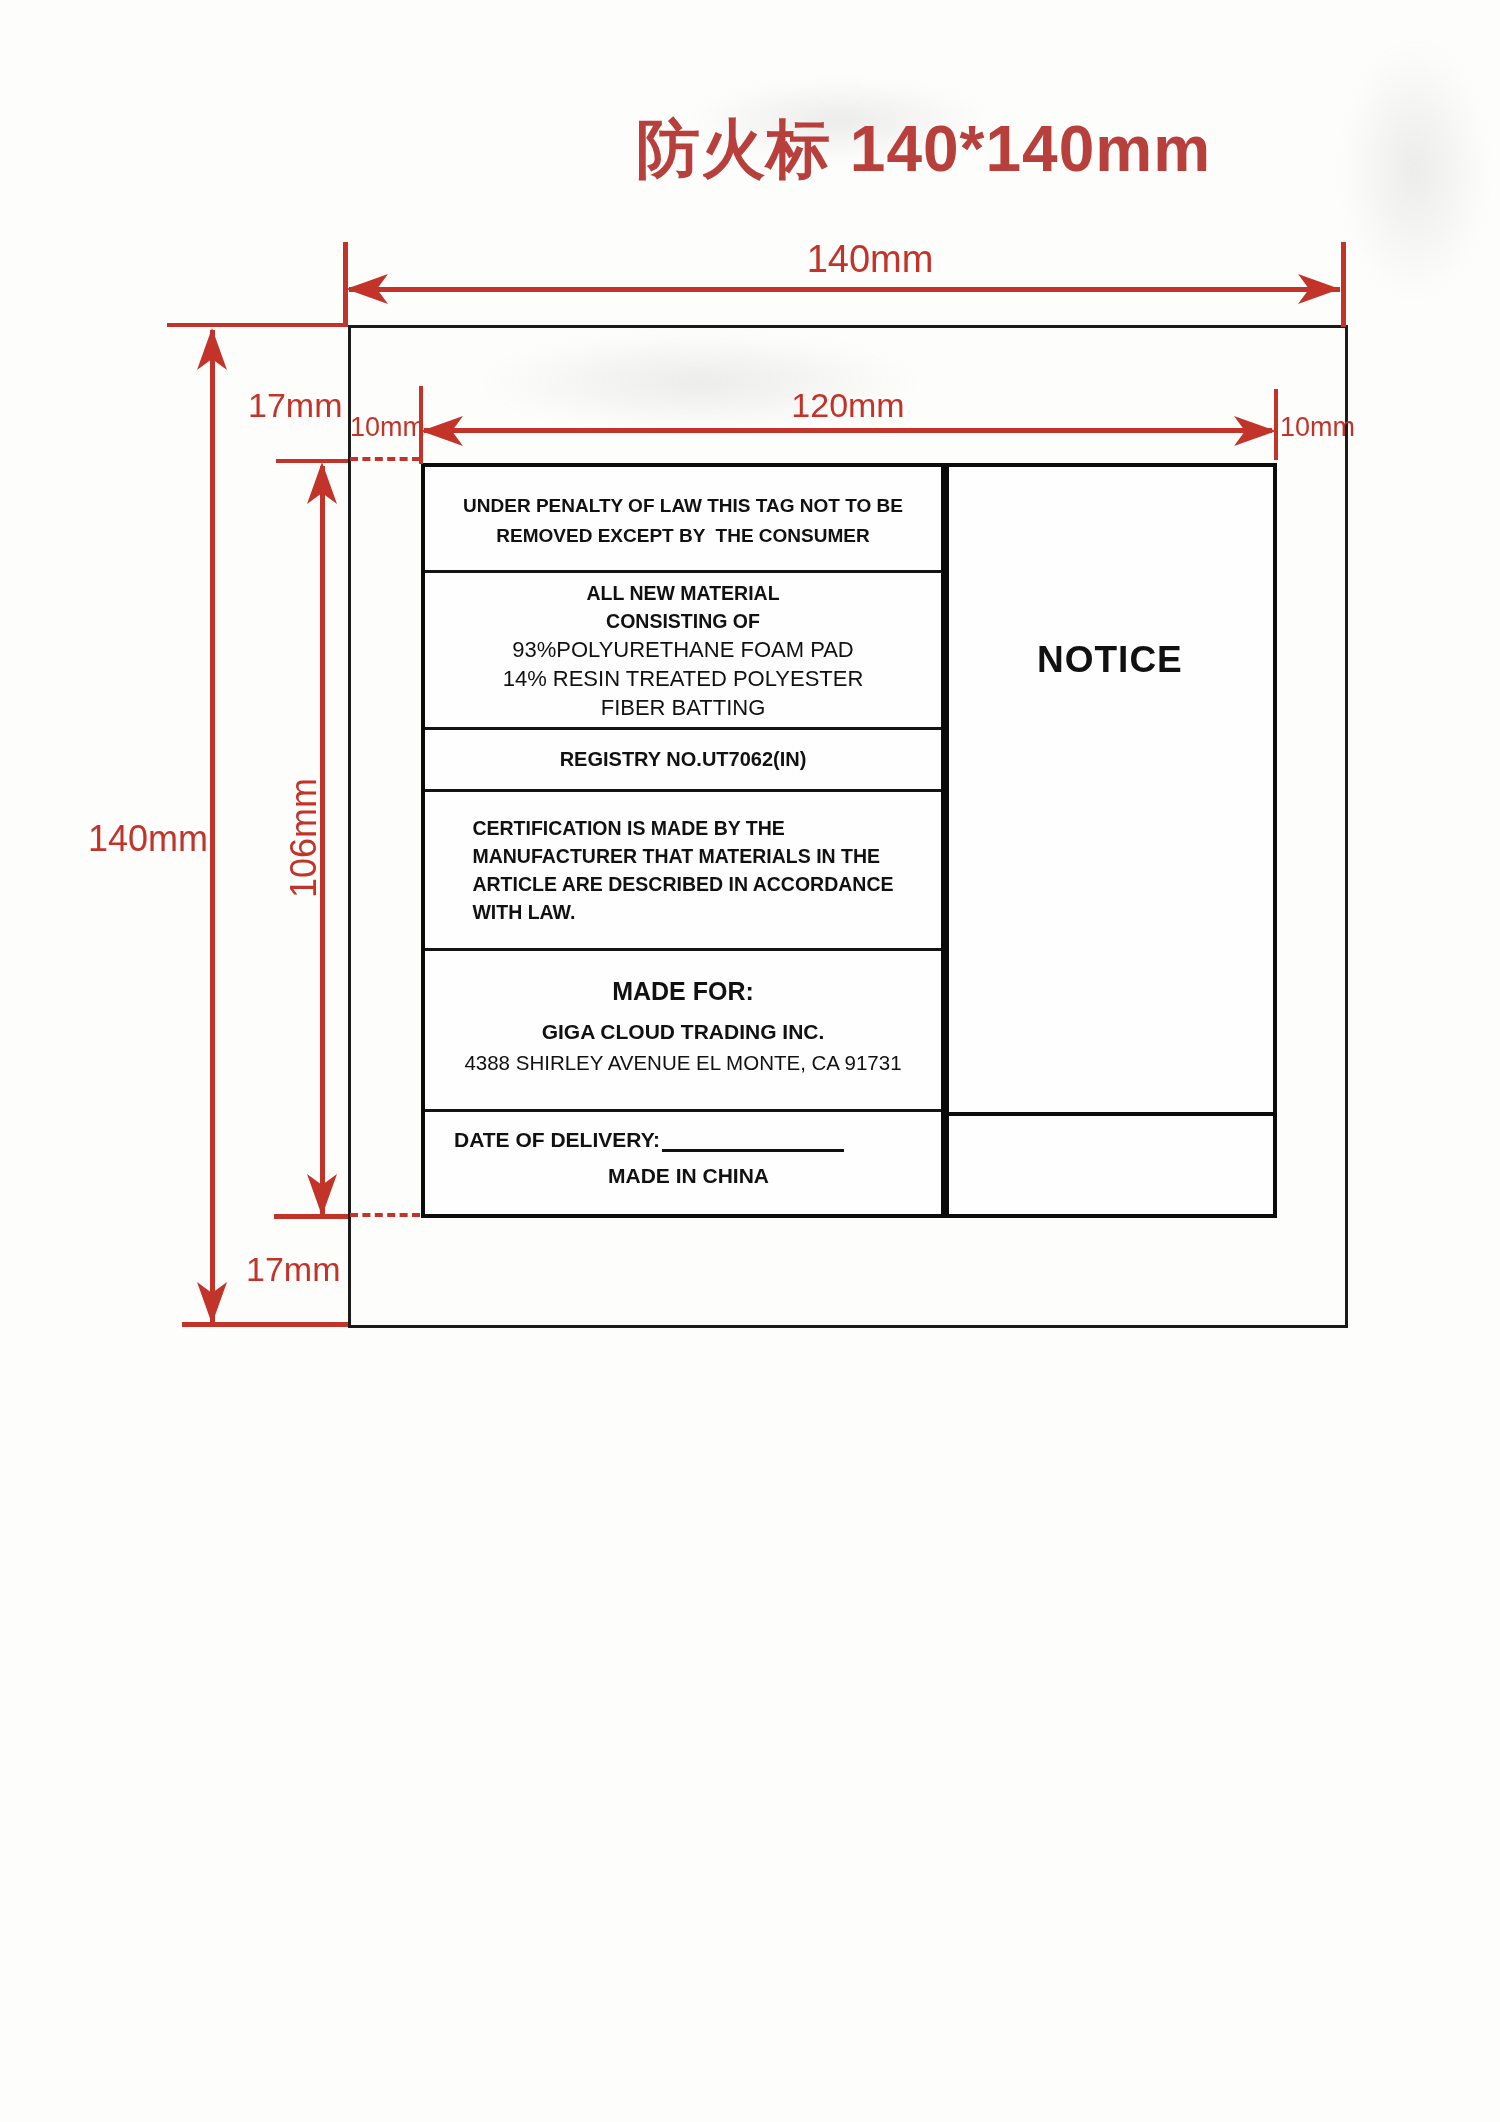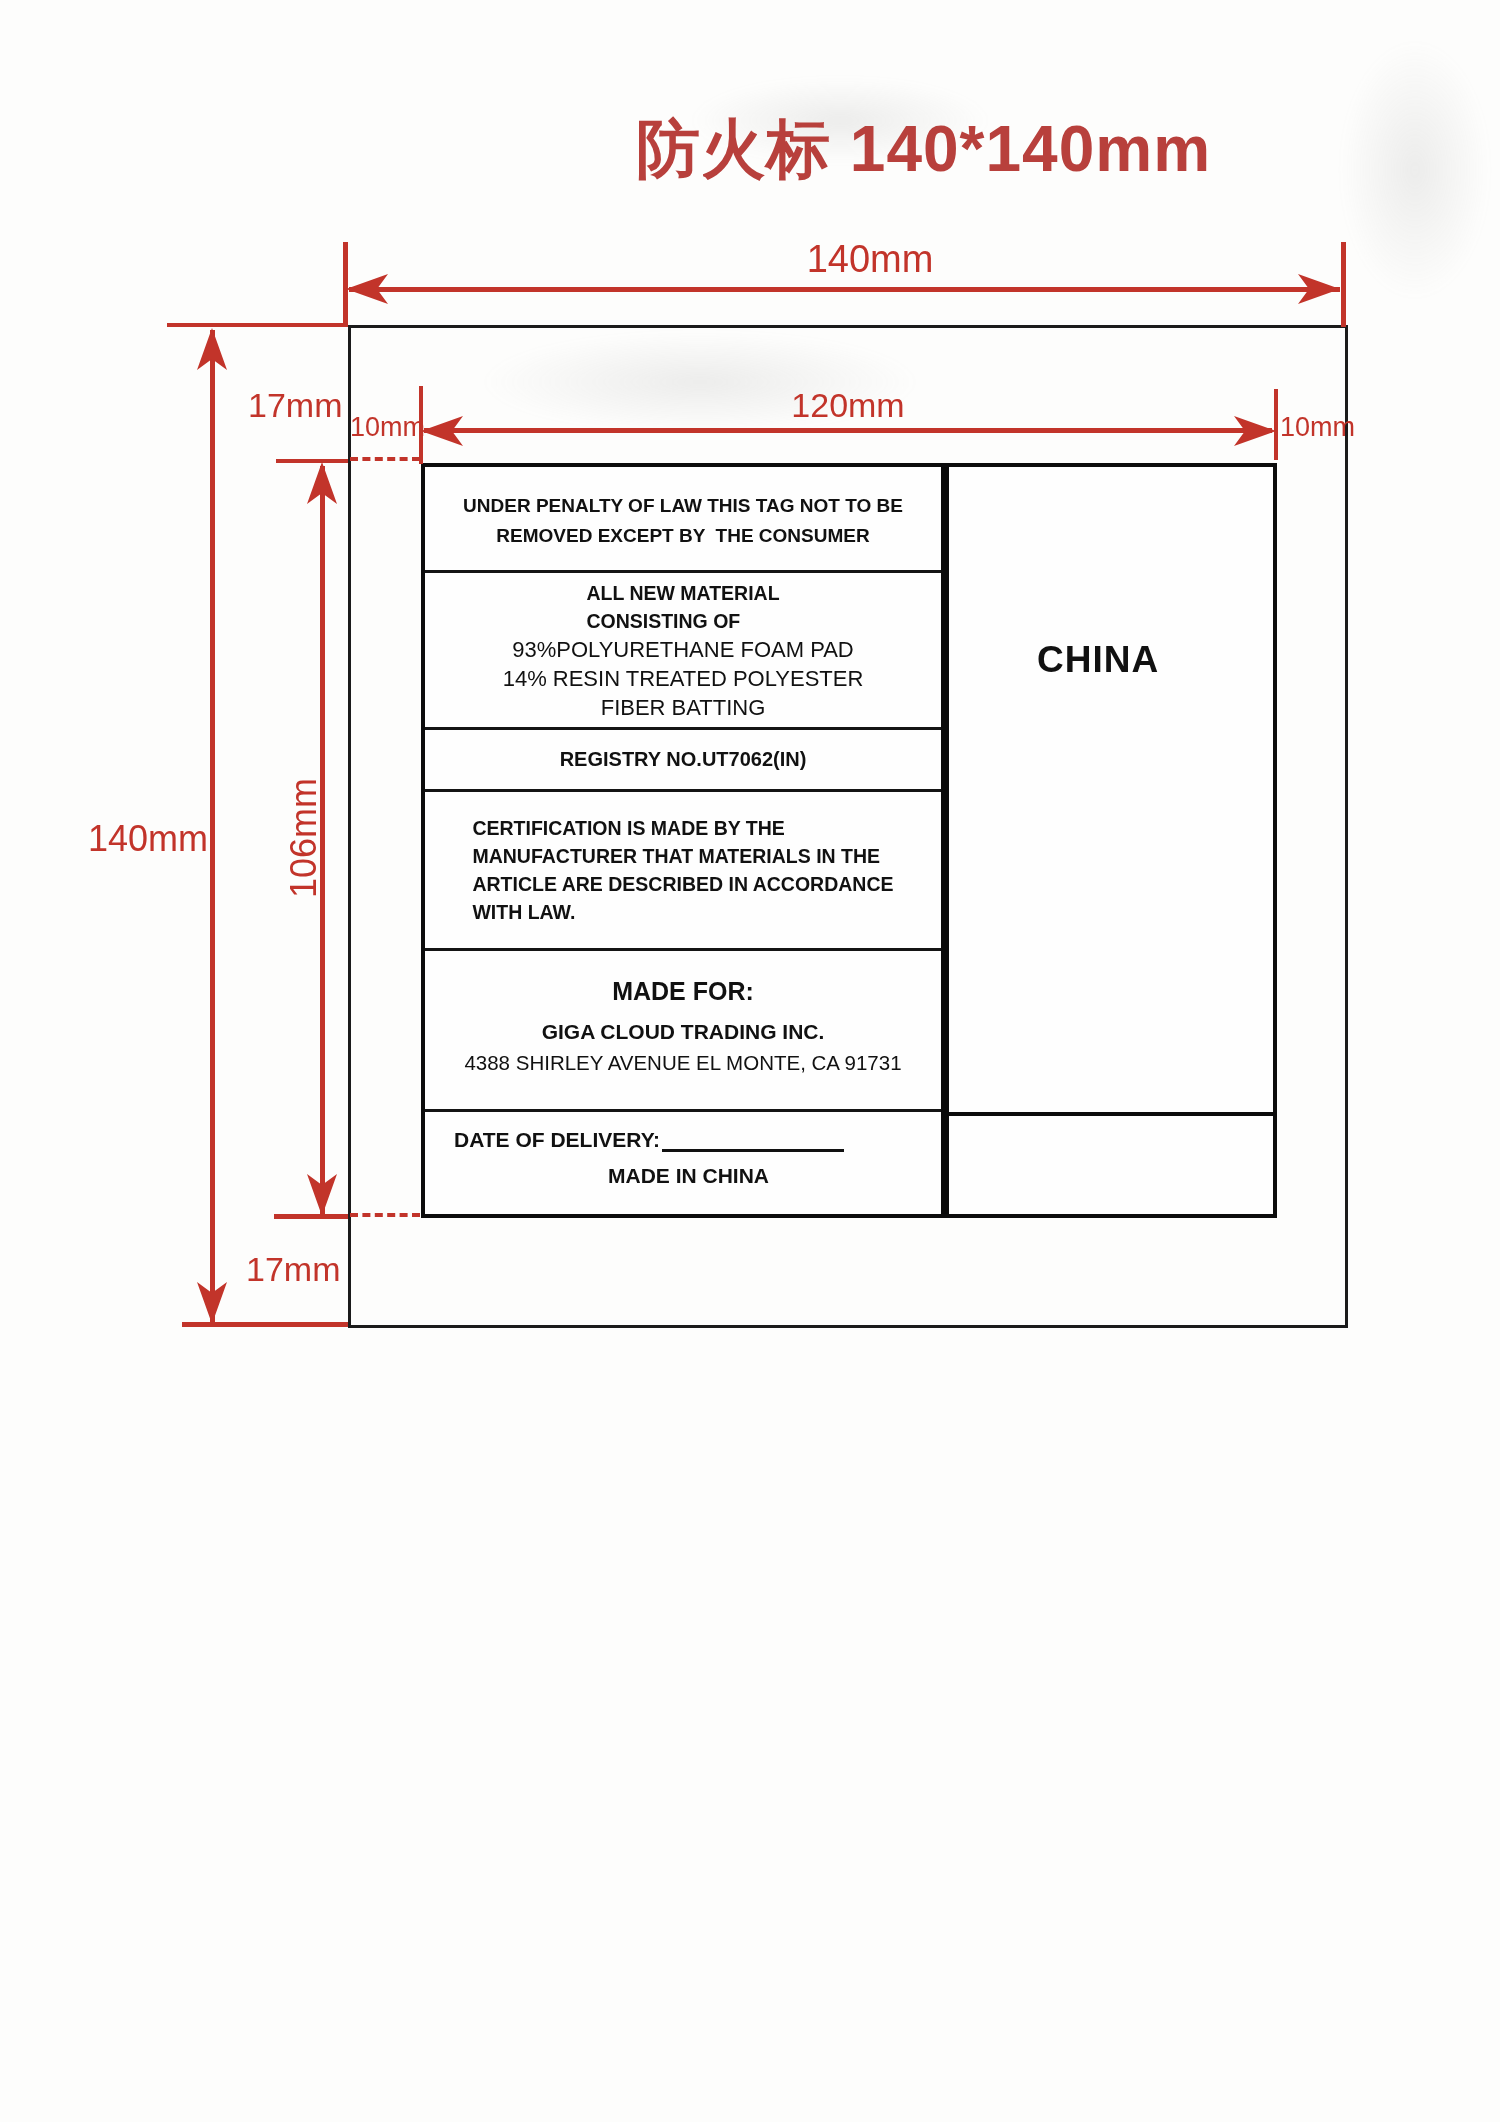--- a/index.html
+++ b/index.html
@@ -43,21 +43,21 @@
   .sec-penalty   { height: 106px; justify-content: center; padding-top: 4px; }
   .sec-material  { height: 157px; justify-content: center; }
   .sec-registry  { height: 62px;  justify-content: center; }
   .sec-cert      { height: 159px; justify-content: center; }
   .sec-madefor   { height: 161px; }
   .sec-delivery  { flex: 1; border-bottom: none; align-items: stretch; padding: 16px 18px 0 22px; margin-left: 7px; }
 
   .prewrap { white-space: pre-wrap; }
 
   .penalty-text  { font-size: 19px; font-weight: 700; line-height: 30px; text-align: center; }
-  .material-head { font-size: 19.5px; font-weight: 700; line-height: 28px; }
+  .material-head { font-size: 19.5px; font-weight: 700; line-height: 28px; text-align: center; }
   .material-body { font-size: 22px; font-weight: 400; line-height: 29px; text-align: center; }
   .registry-text { font-size: 20px; font-weight: 700; text-align: center; }
   .cert-text     { font-size: 19.5px; font-weight: 700; line-height: 28px; text-align: left; }
   .madefor-head  { font-size: 25px; font-weight: 700; margin-top: 26px; text-align: center; }
   .madefor-co    { font-size: 21px; font-weight: 700; margin-top: 14px; text-align: center; }
   .madefor-addr  { font-size: 20.5px; font-weight: 400; margin-top: 7px; text-align: right; white-space: nowrap; }
   .delivery-row  { display: flex; align-items: flex-end; }
   .delivery-label{ font-size: 21px; font-weight: 700; white-space: nowrap; }
   .delivery-line { width: 182px; border-bottom: 3px solid #111; height: 24px; margin-left: 2px; }
   .madein-text   { font-size: 21px; font-weight: 700; text-align: center; margin-top: 12px; }
@@ -132,21 +132,21 @@
           <span class="delivery-line"></span>
         </div>
         <div class="madein-text">MADE IN CHINA</div>
       </div>
     </div>
 
     <div class="divider"></div>
 
     <div class="col-right">
       <div class="sec-notice">
-        <div class="notice-head">CHINA</div>
+        <div class="notice-head">NOTICE</div>
       </div>
       <div class="sec-notice-empty"></div>
     </div>
   </div>
 
   <div class="dim" style="left:343px; top:242px; width:5px; height:85px;"></div>
   <div class="dim" style="left:1341px; top:242px; width:5px; height:85px;"></div>
   <div class="dim" style="left:349px; top:287px; width:991px; height:5px;"></div>
   <svg class="ah" style="left:346px; top:273px;" width="42" height="32" viewBox="0 0 42 32">
       <polygon points="0,16 42,1 31,16 42,31"></polygon>

